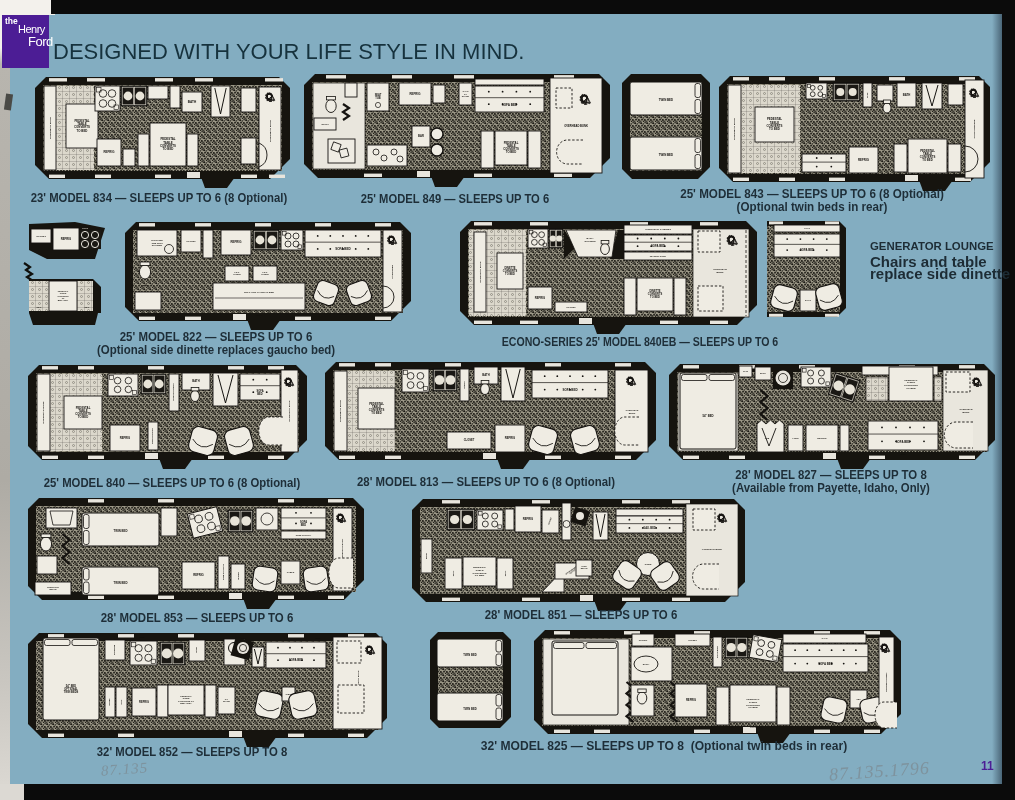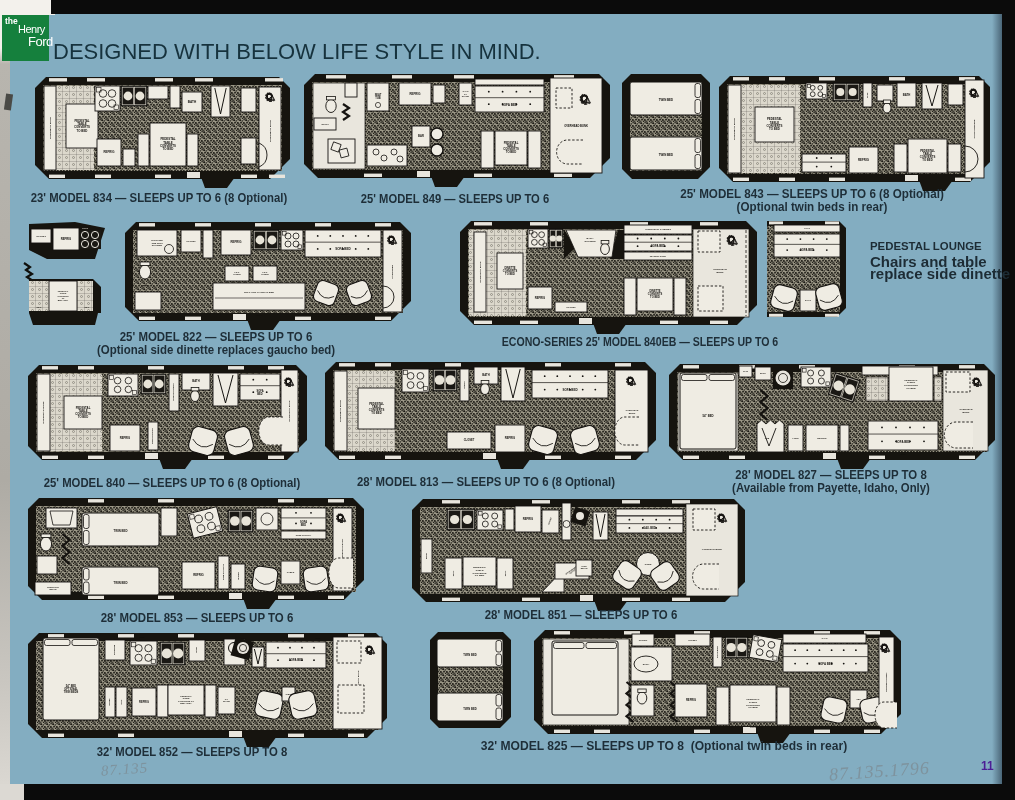--- a/index.html
+++ b/index.html
@@ -10,27 +10,27 @@
 <div style="position:absolute;left:51px;top:0;width:964px;height:14px;background:#0b0b0b"></div>
 
 <div style="position:absolute;left:1002px;top:0;width:13px;height:800px;background:#0b0b0b"></div>
 
 <div style="position:absolute;left:992px;top:14px;width:10px;height:770px;background:linear-gradient(90deg,rgba(5,15,30,0) 0%,rgba(5,15,30,0.45) 100%)"></div>
 
 <div style="position:absolute;left:24px;top:784px;width:991px;height:16px;background:#0b0b0b"></div>
 
 <div style="position:absolute;left:0;top:784px;width:24px;height:16px;background:#dcd9d3"></div>
 
-<div style="position:absolute;left:2px;top:15px;width:47px;height:46px;background:#15803d;color:#fff">
+<div style="position:absolute;left:2px;top:15px;width:47px;height:53px;background:#4c1d95;color:#fff">
 <div style="position:absolute;left:3px;top:1px;font-size:8.5px;font-weight:bold">the</div>
 <div style="position:absolute;left:16px;top:8px;font-size:11px;font-weight:normal;letter-spacing:-0.5px">Henry</div>
 <div style="position:absolute;left:26px;top:19px;font-size:13px;font-weight:normal;letter-spacing:-0.5px">Ford</div>
 </div>
 
-<div style="position:absolute;left:53px;top:39px;font-size:22px;color:#16323d;font-weight:normal;white-space:nowrap">DESIGNED WITH BELOW LIFE STYLE IN MIND.</div>
+<div style="position:absolute;left:53px;top:39px;font-size:22px;color:#16323d;font-weight:normal;white-space:nowrap">DESIGNED WITH YOUR LIFE STYLE IN MIND.</div>
 
 <svg style="position:absolute;left:35px;top:77px;overflow:visible" width="255" height="114" viewBox="0 0 255 114">
       <defs>
 <pattern id="cpt" width="6" height="6" patternUnits="userSpaceOnUse">
 <rect width="6" height="6" fill="#9b9786"></rect>
 <rect x="0.2" y="0.3" width="1.8" height="1.7" fill="#1d1b16"></rect>
 <rect x="2.6" y="1.2" width="1.3" height="1.4" fill="#2a2822"></rect>
 <rect x="4.4" y="0.1" width="1.4" height="1.2" fill="#1d1b16"></rect>
 <rect x="1.2" y="2.8" width="1.7" height="1.6" fill="#211f19"></rect>
 <rect x="3.9" y="3.1" width="1.8" height="1.7" fill="#1d1b16"></rect>
@@ -973,21 +973,21 @@
       </g>
       <g>
         <g transform="rotate(-15 62 76)">
           <rect x="50" y="64" width="24" height="24" rx="6.0" fill="#efece3" stroke="#151310" stroke-width="1.1"></rect>
           <path d="M 52.4 76.6 Q 62 86.2 71.6 76.6" fill="none" stroke="#151310" stroke-width="0.8"></path>
         </g>
       </g>
     </svg>
 
 <div style="position:absolute;left:870px;top:240px;font-family:'Liberation Sans',sans-serif;font-weight:bold;color:#1d2c35">
-      <div style="font-size:11.4px">PEDESTAL LOUNGE</div>
+      <div style="font-size:11.4px">GENERATOR LOUNGE</div>
       <div style="font-size:15px;margin-top:4px;line-height:12.3px">Chairs and table<br>replace side dinette</div>
     </div>
 
 <svg style="position:absolute;left:28px;top:365px;overflow:visible" width="279" height="107" viewBox="0 0 279 107">
       <defs>
 <pattern id="cpt" width="6" height="6" patternUnits="userSpaceOnUse">
 <rect width="6" height="6" fill="#9b9786"></rect>
 <rect x="0.2" y="0.3" width="1.8" height="1.7" fill="#1d1b16"></rect>
 <rect x="2.6" y="1.2" width="1.3" height="1.4" fill="#2a2822"></rect>
 <rect x="4.4" y="0.1" width="1.4" height="1.2" fill="#1d1b16"></rect>

